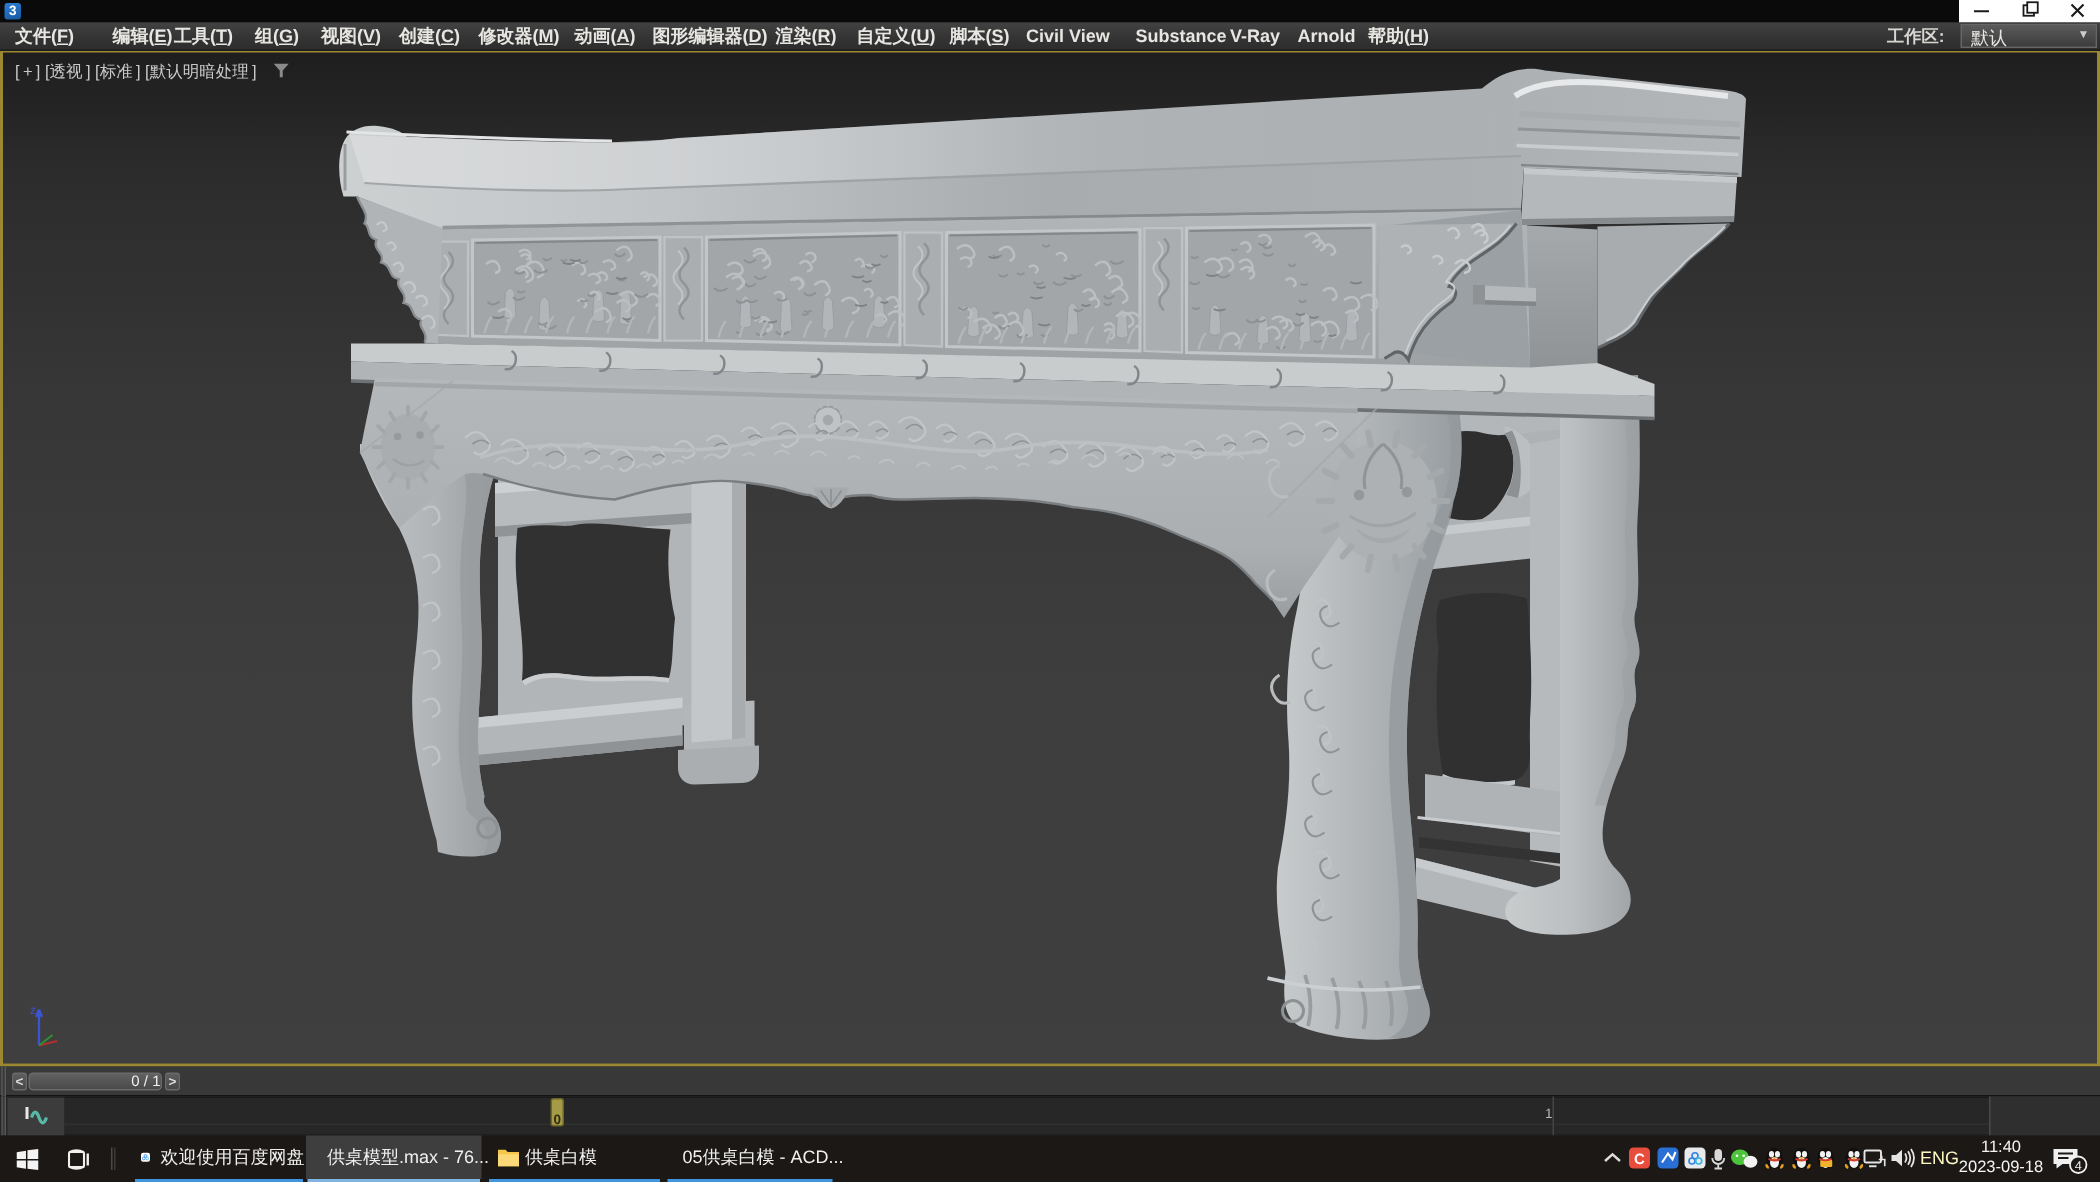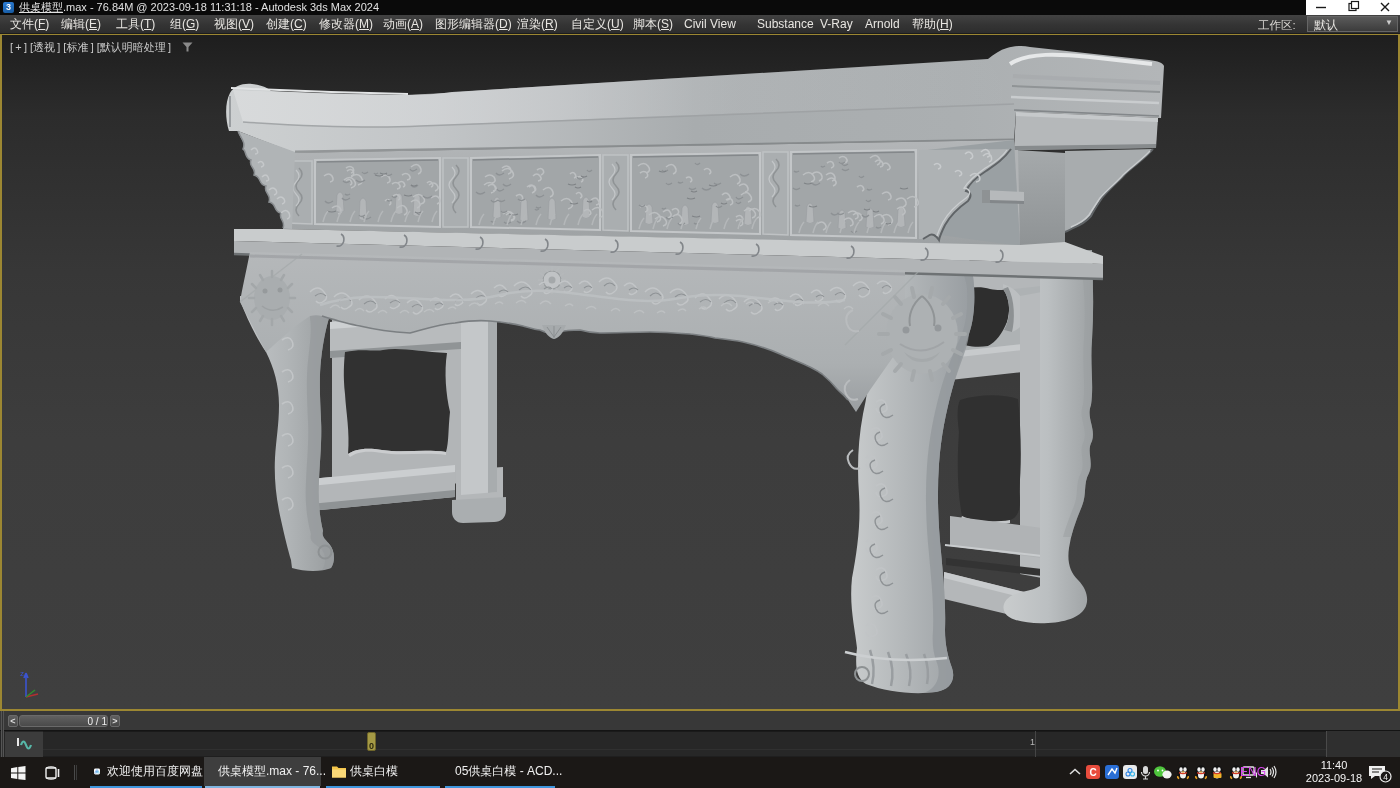--- a/index.html
+++ b/index.html
@@ -5,21 +5,21 @@
   html,body{margin:0;padding:0;width:1400px;height:788px;overflow:hidden;background:#2a2a2a;
     font-family:"Liberation Sans",sans-serif;-webkit-font-smoothing:antialiased;}
   .abs{position:absolute;}
   #titlebar{left:0;top:0;width:1400px;height:15px;background:#0a0a0a;color:#e2e2e2;font-size:11px;}
   #titlebar .ticon{left:3px;top:2px;width:11px;height:11px;background:linear-gradient(160deg,#2e7fd8,#15589e);border-radius:2px;
      color:#fff;font-size:9px;font-weight:bold;text-align:center;line-height:11px;}
   #titletext{left:19px;top:1px;height:13px;line-height:13px;white-space:nowrap;}
   #capbox{left:1306px;top:0;width:94px;height:15px;background:#ffffff;color:#222;}
   #menubar{left:0;top:15px;width:1400px;height:19px;background:linear-gradient(#424242,#343434 55%,#2d2d2d);
      color:#e8e6e2;font-size:12px;border-bottom:1px solid #1c1c1c;box-sizing:border-box;}
-  .mi{position:absolute;top:2px;height:15px;line-height:15px;white-space:nowrap;}
+  .mi{position:absolute;top:2px;height:15px;line-height:15px;white-space:nowrap;font-weight:bold;}
   #wslabel{position:absolute;top:3px;left:1258px;color:#d8d6d2;font-size:11.5px;}
   #wsbox{position:absolute;left:1307px;top:1px;width:91px;height:16px;background:linear-gradient(#5a5a5a,#3c3c3c);
      border:1px solid #666;box-sizing:border-box;color:#e8e6e2;font-family:Liberation Serif, serif;}
   #viewport{left:0;top:34px;width:1400px;height:677px;
      background:linear-gradient(#1e1e1e 0%,#2c2c2c 12%,#373737 35%,#3d3d3d 60%,#3f3f3f 100%);
      border-left:2px solid #9c8732;border-right:2px solid #9c8732;border-top:1px solid #9c8732;border-bottom:2px solid #9c8732;
      box-sizing:border-box;}
   #vplabel{left:8px;top:5px;color:#c9c9c9;font-size:11px;}
   #timerow{left:0;top:711px;width:1400px;height:20px;background:#383838;border-bottom:1px solid #141414;box-sizing:border-box;}
   .tbtn{position:absolute;top:4px;width:10px;height:12px;background:linear-gradient(#5f5f5f,#474747);border:1px solid #6a6a6a;
@@ -30,34 +30,33 @@
   #minicurve{position:absolute;left:5px;top:1px;width:38px;height:25px;background:#3c3c3c;}
   #taskbar{left:0;top:757px;width:1400px;height:31px;background:#1b1816;color:#eee;font-size:12px;}
   .tbapp{position:absolute;top:0;height:29px;display:flex;align-items:center;color:#f0f0f0;font-size:12px;white-space:nowrap;}
   .uline{position:absolute;top:29px;height:2px;background:#3f96dd;}
 </style>
 </head>
 <body>
 
 <div id="titlebar" class="abs">
   <div class="ticon abs">3</div>
-  <div id="titletext" class="abs"><span style="text-decoration:underline">供桌模型</span>.max - 76.84M @ 2023-09-18 11:31:18 - Autodesk 3ds Max 2024</div>
 </div>
 <div id="capbox" class="abs">
   <svg width="94" height="15">
     <line x1="10" y1="7.5" x2="20" y2="7.5" stroke="#1a1a1a" stroke-width="1.4"></line>
     <rect x="43" y="3.5" width="7" height="7" fill="none" stroke="#1a1a1a" stroke-width="1.2"></rect>
     <rect x="45.5" y="1.5" width="7" height="7" fill="#fff" stroke="#1a1a1a" stroke-width="1.2"></rect>
     <path d="M75 3 L83 11 M83 3 L75 11" stroke="#1a1a1a" stroke-width="1.4"></path>
   </svg>
 </div>
 
 <div id="menubar" class="abs">
   <span class="mi" style="left:10px">文件(<u>F</u>)</span>
-  <span class="mi" style="left:61px">编辑(<u>E</u>)</span>
+  <span class="mi" style="left:75px">编辑(<u>E</u>)</span>
   <span class="mi" style="left:116px">工具(<u>T</u>)</span>
   <span class="mi" style="left:170px">组(<u>G</u>)</span>
   <span class="mi" style="left:214px">视图(<u>V</u>)</span>
   <span class="mi" style="left:266px">创建(<u>C</u>)</span>
   <span class="mi" style="left:319px">修改器(<u>M</u>)</span>
   <span class="mi" style="left:383px">动画(<u>A</u>)</span>
   <span class="mi" style="left:435px">图形编辑器(<u>D</u>)</span>
   <span class="mi" style="left:517px">渲染(<u>R</u>)</span>
   <span class="mi" style="left:571px">自定义(<u>U</u>)</span>
   <span class="mi" style="left:633px">脚本(<u>S</u>)</span>
@@ -489,21 +488,21 @@
       <rect x="1" y="3" width="11" height="8" rx="1" fill="none" stroke="#e4e4e4" stroke-width="1.3"></rect>
       <path d="M4 13.5 L9 13.5" stroke="#e4e4e4" stroke-width="1.3"></path>
       <path d="M10.5 9 L14.5 9 L14.5 13.5 M12.5 9 L12.5 6.5" stroke="#e4e4e4" stroke-width="1.1" fill="none"></path>
     </g>
 
     <g transform="translate(176,0)">
       <path d="M1 6 L4 6 L8 2.5 L8 13.5 L4 10 L1 10 Z" fill="#e4e4e4"></path>
       <path d="M10 5 q2 3 0 6 M12 3.5 q3 4.5 0 9 M14 2 q4 6 0 12" stroke="#e4e4e4" stroke-width="1.2" fill="none"></path>
     </g>
   </svg>
-  <div class="abs" style="left:1240px;top:8px;font-size:12px;color:#d946ef">ENG</div>
+  <div class="abs" style="left:1280px;top:8px;font-size:12px;color:#fef9c3">ENG</div>
   <div class="abs" style="left:1304px;top:2px;width:60px;text-align:center;font-size:11px;color:#f4f4f4;line-height:13px;white-space:nowrap">11:40<br>2023-09-18</div>
   <div class="abs" style="left:1367px;top:7px">
     <svg width="26" height="19" viewBox="0 0 26 19">
       <path d="M2 2 L18 2 L18 12 L8 12 L4 15 L4 12 L2 12 Z" fill="#f0f0f0"></path>
       <path d="M5 5 L15 5 M5 8 L12 8" stroke="#1b1816" stroke-width="1.2"></path>
       <circle cx="18.5" cy="12.5" r="5.5" fill="#1b1816" stroke="#f0f0f0" stroke-width="1.2"></circle>
       <text x="18.5" y="16" fill="#f0f0f0" font-size="8.5" text-anchor="middle">4</text>
     </svg>
   </div>
 </div>

